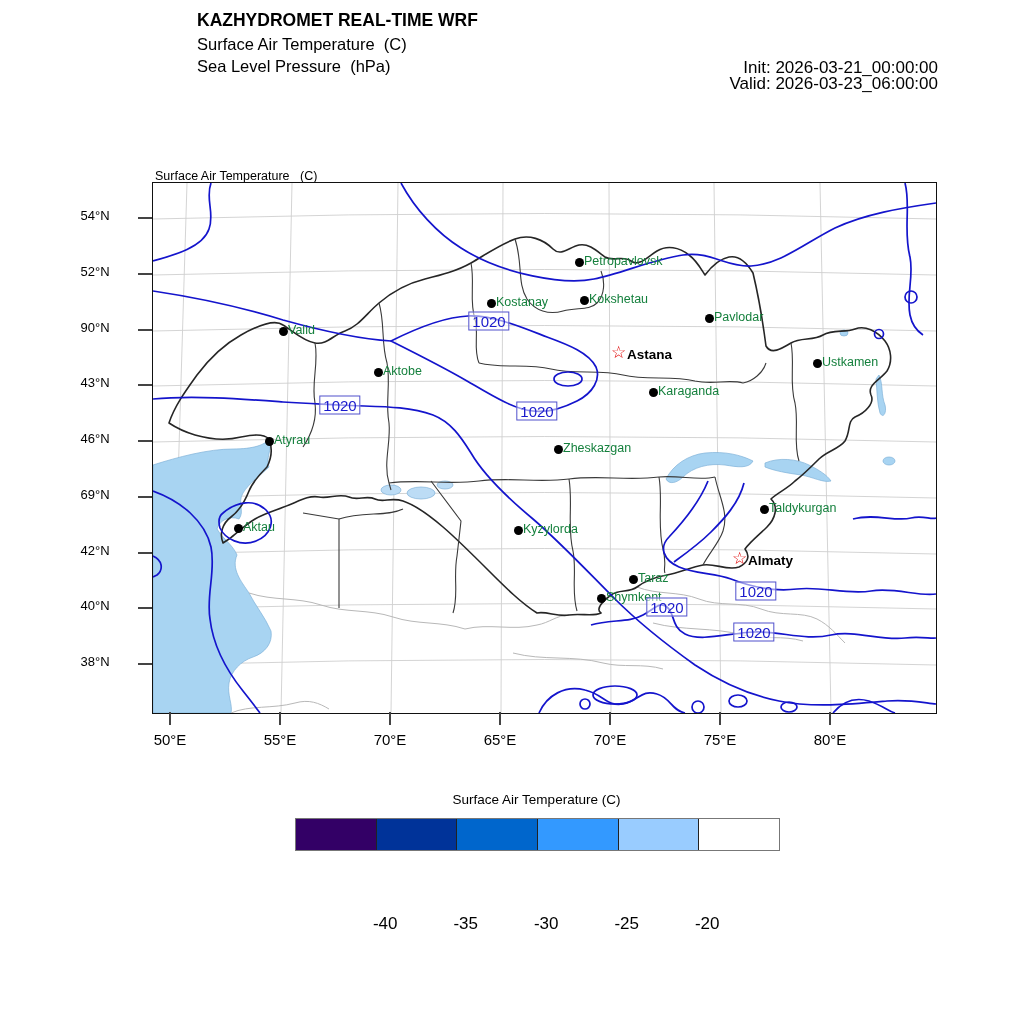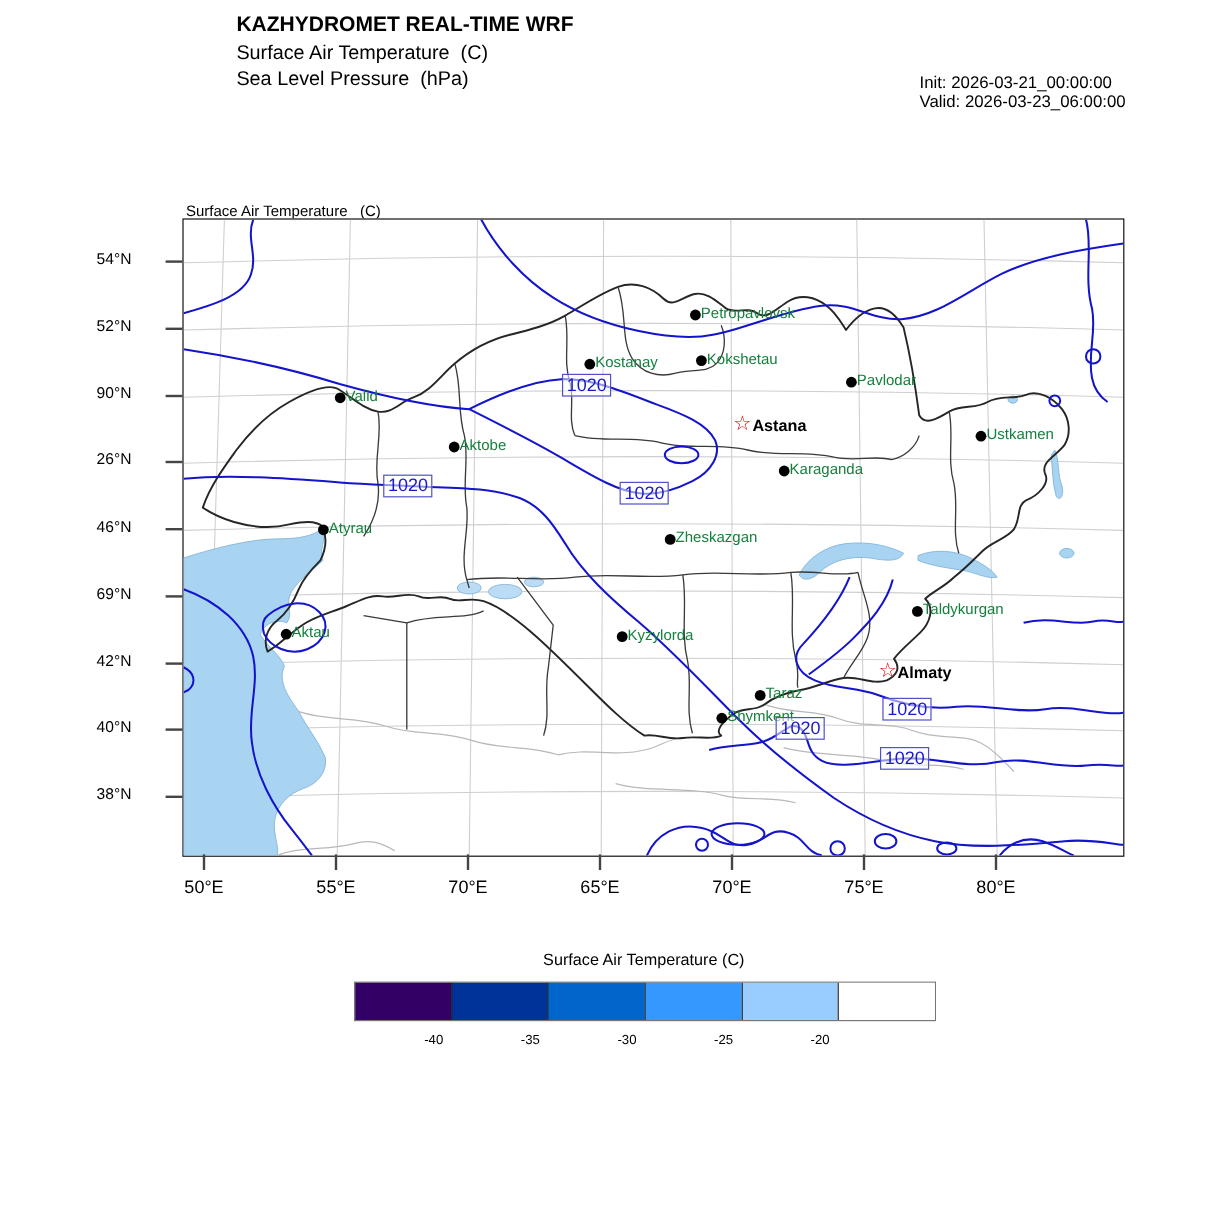--- a/index.html
+++ b/index.html
@@ -1,40 +1,40 @@
 <!DOCTYPE html>
 <html><head>
 <meta charset="utf-8">
 <style>
   html,body{margin:0;padding:0;background:#fff;}
   #page{position:relative;width:1024px;height:1024px;background:#fff;overflow:hidden;
         font-family:"Liberation Sans","DejaVu Sans",sans-serif;color:#000;}
   .t1{font-size:17.5px;font-weight:bold;line-height:26px;white-space:pre;}
   .t2{font-size:16.5px;line-height:22px;white-space:pre;}
   #title-block{position:absolute;left:150px;top:7px;margin-left:47px;}
-  #init-block{position:absolute;right:86px;top:60px;text-align:left;font-size:14px;line-height:16px;}
+  #init-block{position:absolute;right:86px;top:60px;text-align:right;font-size:17px;line-height:16px;}
   #map-subtitle{position:absolute;left:155px;top:136px;font-size:12.5px;line-height:16px;white-space:pre;}
   #map-frame{position:absolute;left:152px;top:182px;width:783px;height:530px;border:1.5px solid #111;background:#fff;}
   #geo{position:absolute;left:0;top:0;}
   #overlay{position:absolute;left:0;top:0;width:783px;height:530px;}
   .ytick{position:absolute;left:138px;width:14px;height:2px;background:#444;}
   .ylab{position:absolute;left:58px;width:74px;text-align:center;font-size:13px;}
   .xtick{position:absolute;top:712px;width:2px;height:13px;background:#444;}
   .xlab{position:absolute;top:731px;width:64px;text-align:center;font-size:15px;}
   .city{position:absolute;}
   .dot{position:absolute;left:-4px;top:-4px;width:9px;height:9px;border-radius:50%;background:#000;}
   .clab{position:absolute;left:5px;top:-8px;font-size:12.5px;white-space:nowrap;color:#15803d;}
   .star{position:absolute;left:-9px;top:-12px;font-size:17px;font-weight:bold;color:#e00000;line-height:17px;}
   .clab-b{position:absolute;left:7px;top:-9px;font-size:13.5px;font-weight:bold;white-space:nowrap;}
   .plab{position:absolute;transform:translate(-50%,-50%);color:#1a1acc;border:1px solid #5050cc;
         background:rgba(255,255,255,0.55);font-size:15px;line-height:17px;padding:0 3px;}
   #cbar-title{position:absolute;left:295px;top:792px;width:483px;text-align:center;font-size:13.5px;}
   #cbar{position:absolute;left:295px;top:818px;width:483px;height:31px;border:1px solid #777;display:flex;}
   .cbseg{flex:1;height:100%;}
-  .cblab{position:absolute;top:861px;width:44px;text-align:left;font-size:11px;}
+  .cblab{position:absolute;top:914px;width:44px;text-align:right;font-size:17px;}
 </style>
 </head>
 <body>
 
 <div id="page">
 
   <div id="title-block">
     <div class="t1">KAZHYDROMET REAL-TIME WRF</div>
     <div class="t2">Surface Air Temperature  (C)</div>
     <div class="t2">Sea Level Pressure  (hPa)</div>
@@ -216,21 +216,21 @@
   </div>
 
   <div id="axis-layer">
       <div class="ytick" style="top: 217px;"></div>
       <div class="ylab" style="top: 208px;">54°N</div>
       <div class="ytick" style="top: 273px;"></div>
       <div class="ylab" style="top: 264px;">52°N</div>
       <div class="ytick" style="top: 329px;"></div>
       <div class="ylab" style="top: 320px;">90°N</div>
       <div class="ytick" style="top: 384px;"></div>
-      <div class="ylab" style="top: 375px;">26°N</div>
+      <div class="ylab" style="top: 375px;">43°N</div>
       <div class="ytick" style="top: 440px;"></div>
       <div class="ylab" style="top: 431px;">46°N</div>
       <div class="ytick" style="top: 496px;"></div>
       <div class="ylab" style="top: 487px;">69°N</div>
       <div class="ytick" style="top: 552px;"></div>
       <div class="ylab" style="top: 543px;">42°N</div>
       <div class="ytick" style="top: 607px;"></div>
       <div class="ylab" style="top: 598px;">40°N</div>
       <div class="ytick" style="top: 663px;"></div>
       <div class="ylab" style="top: 654px;">38°N</div>

